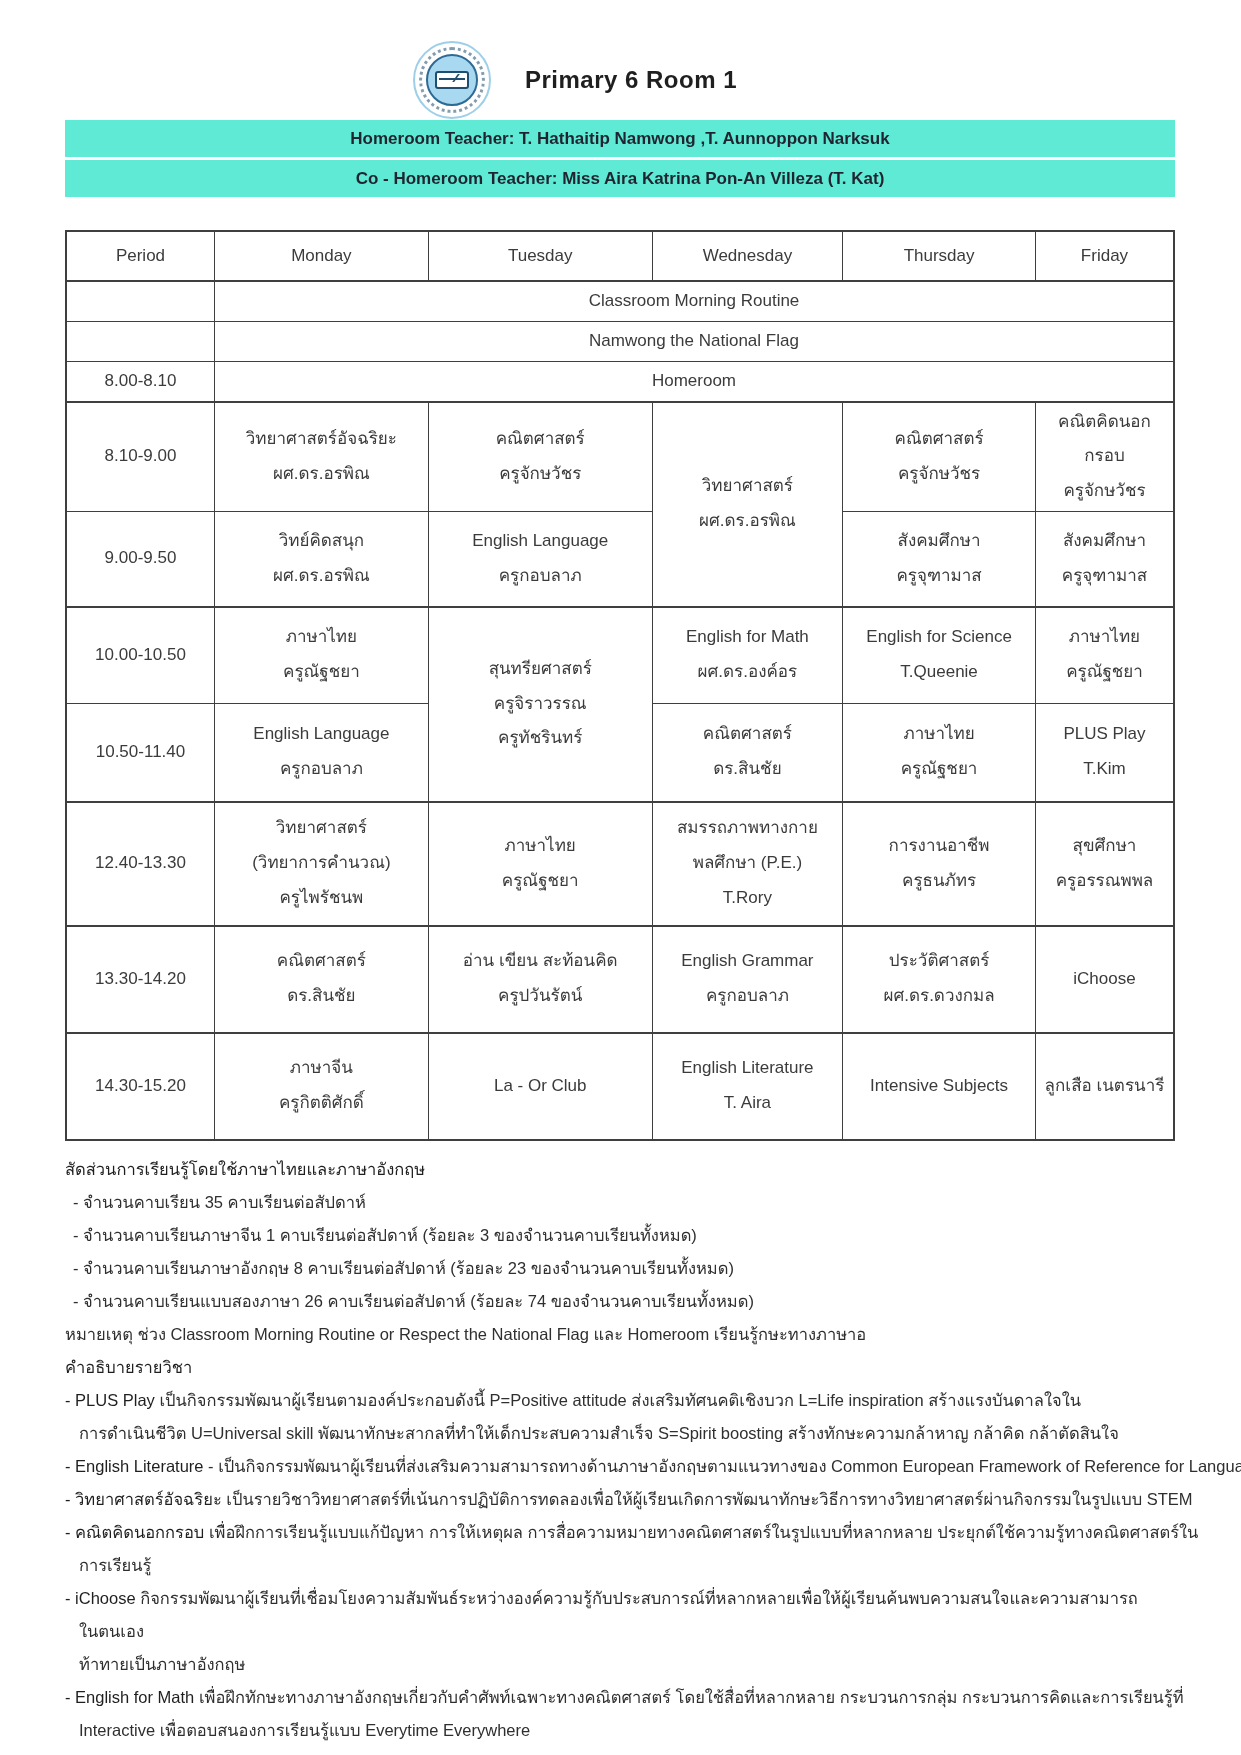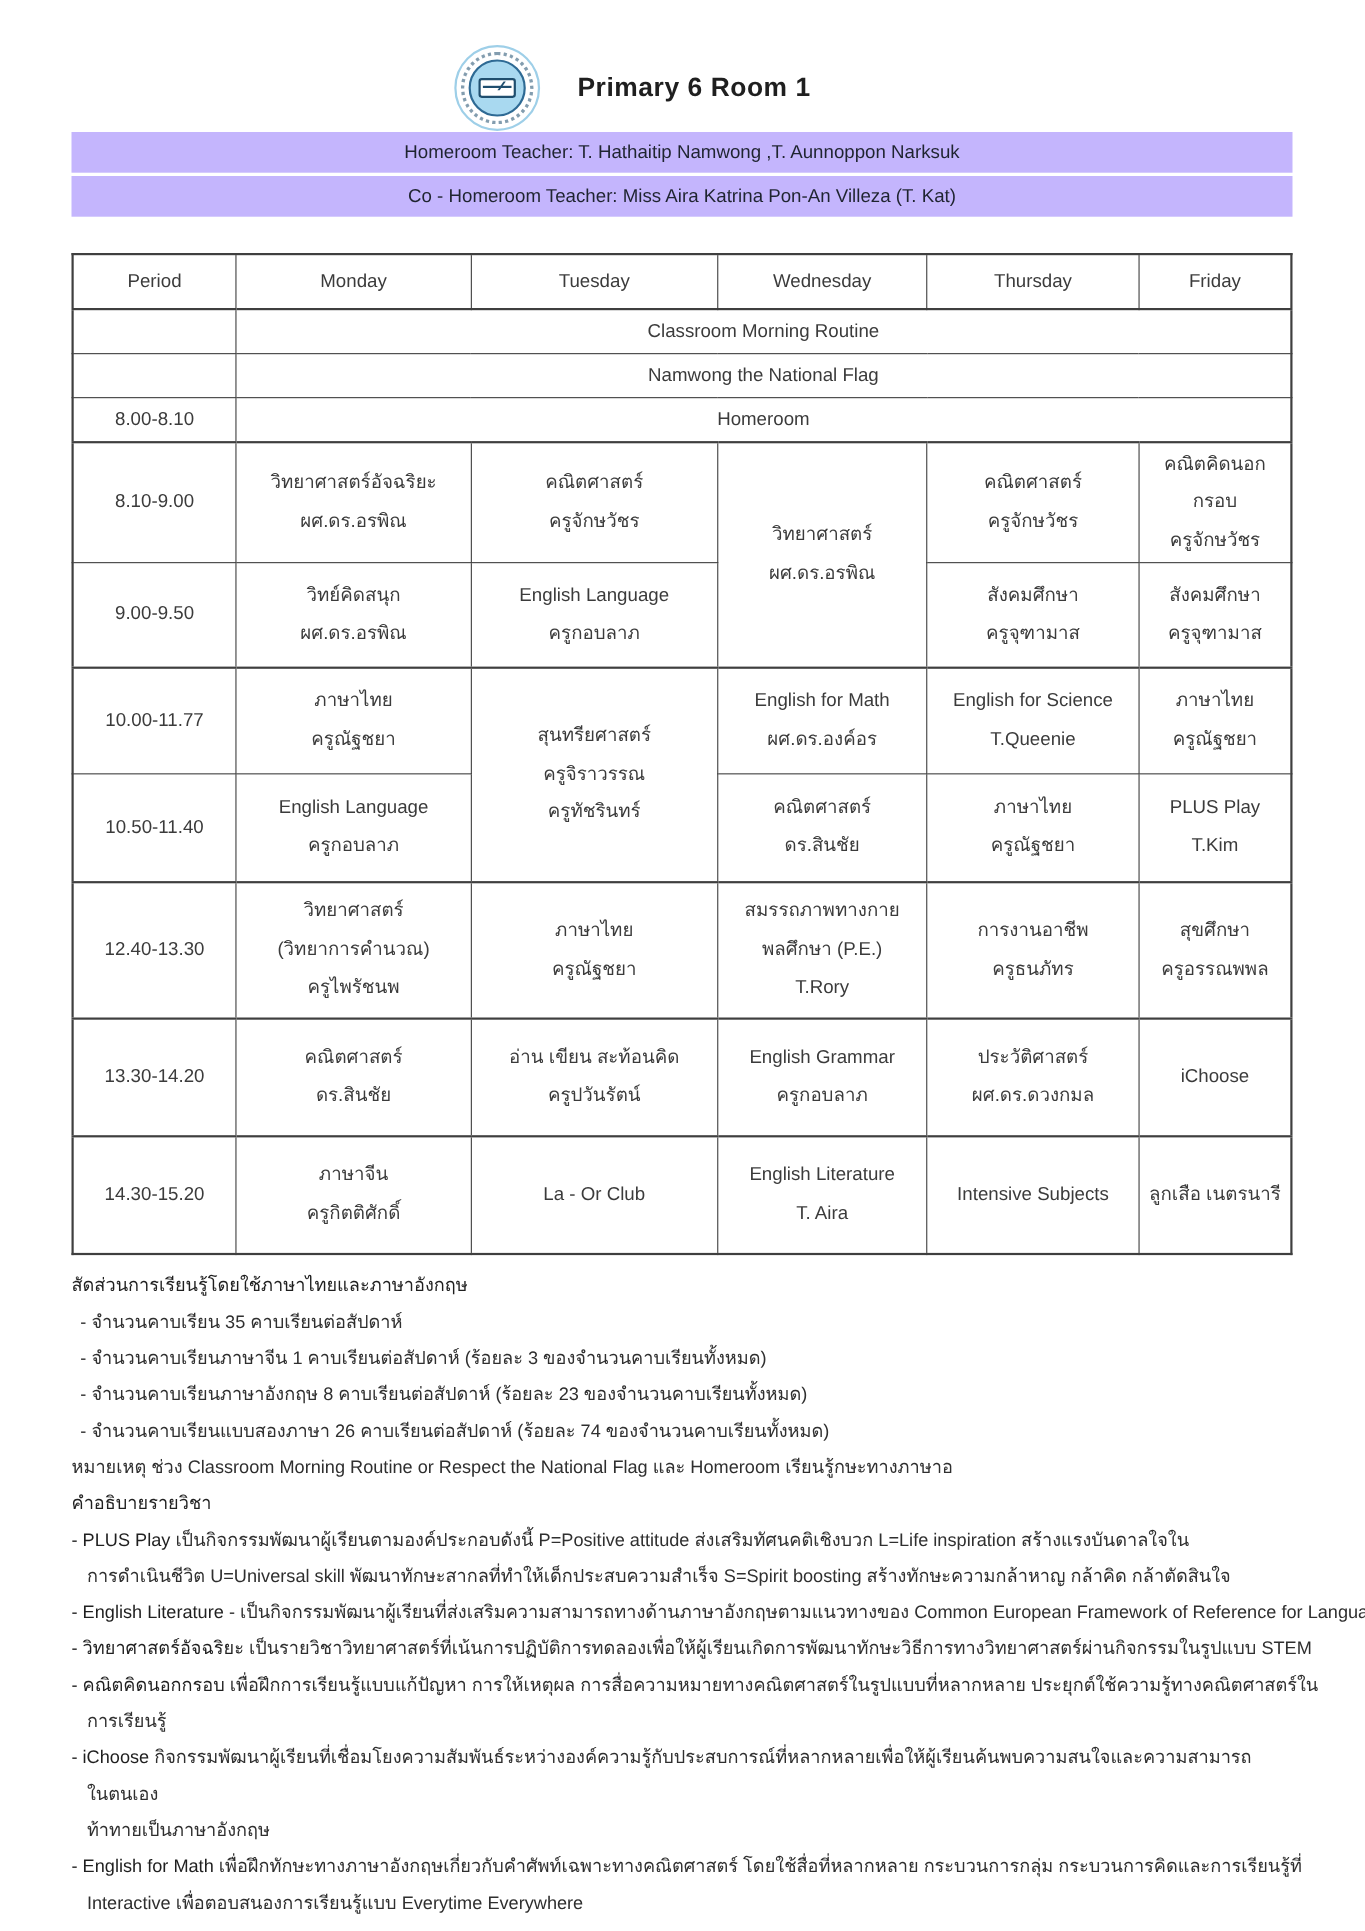--- a/index.html
+++ b/index.html
@@ -63,26 +63,26 @@
     transform: skewX(-35deg);
   }
   .page-title {
     font-size: 24px;
     font-weight: 700;
     color: #1f1f1f;
     letter-spacing: .5px;
   }
   .bar {
     height: 37px;
-    background: #c4b5fd;
+    background: #5eead4;
     display: flex;
     align-items: center;
     justify-content: center;
     font-size: 17px;
-    font-weight: 400;
+    font-weight: 700;
     color: #1f2430;
   }
   .bar + .bar { margin-top: 3px; }
 
   
   table.tt {
     margin-top: 33px;
     width: 1110px;
     border-collapse: collapse;
     table-layout: fixed;
@@ -189,21 +189,21 @@
 ผศ.ดร.อรพิณ</td>
           <td>English Language
 ครูกอบลาภ</td>
           <td>สังคมศึกษา
 ครูจุฑามาส</td>
           <td>สังคมศึกษา
 ครูจุฑามาส</td>
         </tr>
 
         <tr class="r-c thick">
-          <td>10.00-11.77</td>
+          <td>10.00-10.50</td>
           <td>ภาษาไทย
 ครูณัฐชยา</td>
           <td rowspan="2">สุนทรียศาสตร์
 ครูจิราวรรณ
 ครูทัชรินทร์</td>
           <td>English for Math
 ผศ.ดร.องค์อร</td>
           <td>English for Science
 T.Queenie</td>
           <td>ภาษาไทย

